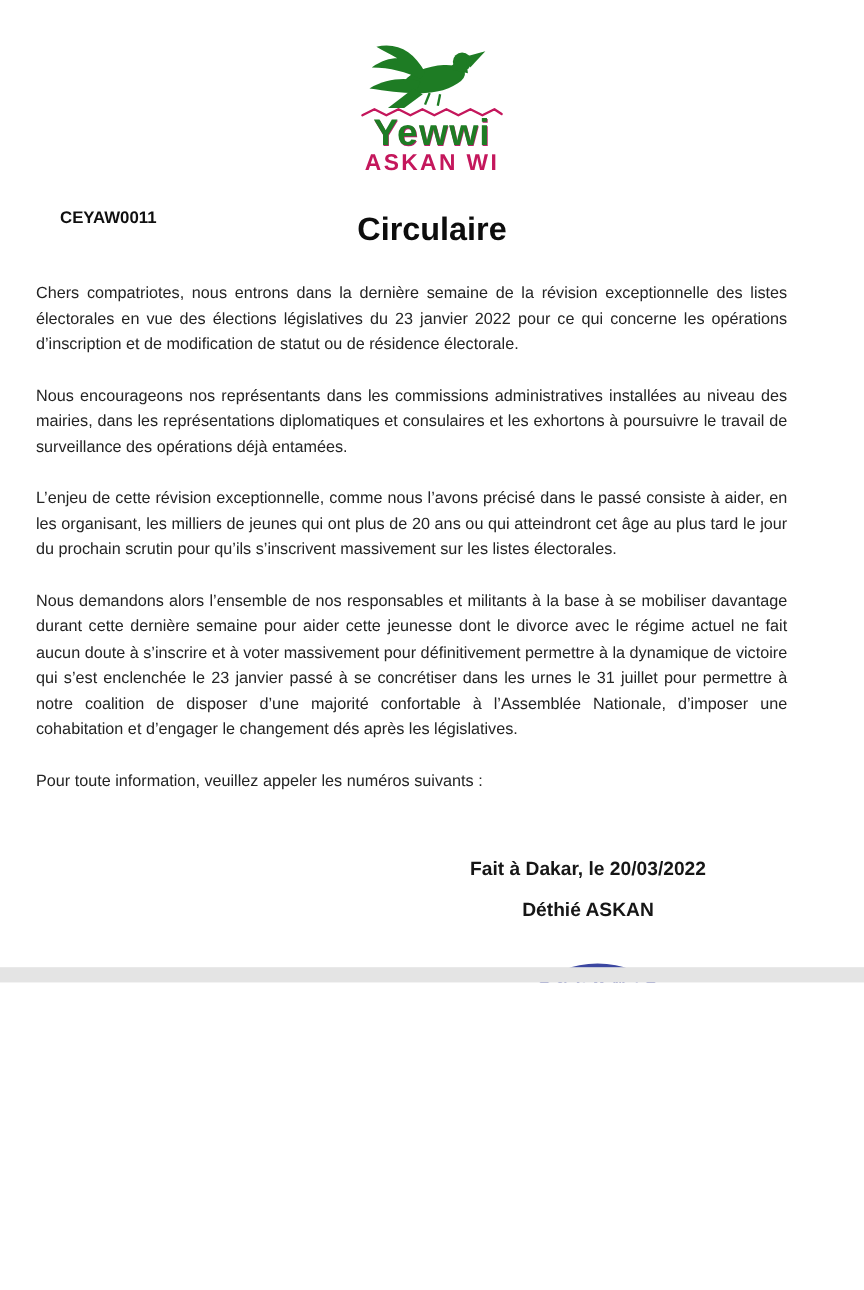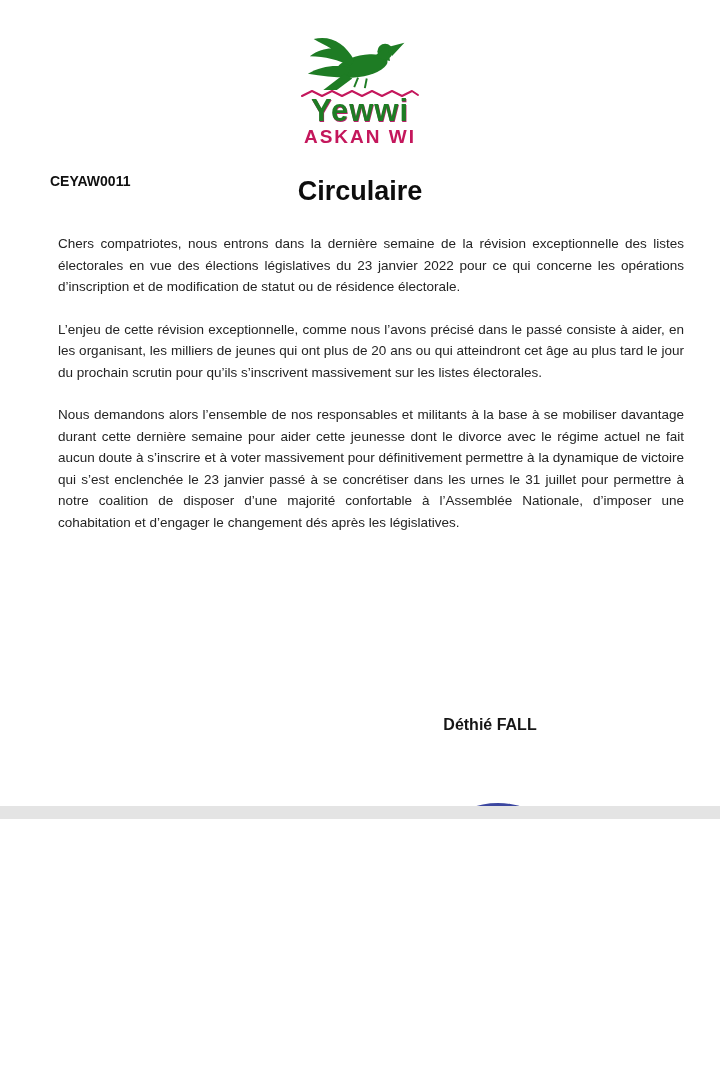--- a/index.html
+++ b/index.html
@@ -26,21 +26,21 @@
     font-size: 19px; font-weight: 800; letter-spacing: 2px;
     color: #c4175c; line-height: 22px;
   }
 
   
   .ref { position: absolute; top: 158px; left: 50px; font-size: 14px; font-weight: 700; color: #101010; margin-top: 15px; }
   .title { position: absolute; top: 176px; left: 0; right: 0; text-align: center;
            font-size: 27px; font-weight: 700; color: #0d0d0d; }
 
   
-  .body-text { position: absolute; top: 233px; left: 58px; width: 626px;
+  .body-text { position: absolute; top: 233px; left: 30px; width: 626px;
                font-size: 13.5px; line-height: 21.5px; color: #242424; }
   .para { text-align: justify; margin: 0 0 21px 0; }
   .contact { margin: 0; }
 
   
   .sig { position: absolute; top: 714px; left: 340px; width: 300px; text-align: center; }
   .sig-line { font-size: 16px; font-weight: 700; color: #161616; line-height: 21px; margin-bottom: 13px; }
 
   
   .stamp-wrap { position: absolute; top: 798px; left: 400px; width: 280px; height: 205px; }
@@ -81,27 +81,30 @@
     <div class="logo-subtitle">ASKAN WI</div>
   </div>
 
   <div class="ref">CEYAW0011</div>
 
   <div class="title">Circulaire</div>
 
   <div class="body-text">
     <div>
         <p class="para">Chers compatriotes, nous entrons dans la dernière semaine de la révision exceptionnelle des listes électorales en vue des élections législatives du 23 janvier 2022 pour ce qui concerne les opérations d’inscription et de modification de statut ou de résidence électorale.</p>
+        <p class="para">Nous encourageons nos représentants dans les commissions administratives installées au niveau des mairies, dans les représentations diplomatiques et consulaires et les exhortons à poursuivre le travail de surveillance des opérations déjà entamées.</p>
         <p class="para">L’enjeu de cette révision exceptionnelle, comme nous l’avons précisé dans le passé consiste à aider, en les organisant, les milliers de jeunes qui ont plus de 20 ans ou qui atteindront cet âge au plus tard le jour du prochain scrutin pour qu’ils s’inscrivent massivement sur les listes électorales.</p>
         <p class="para">Nous demandons alors l’ensemble de nos responsables et militants à la base à se mobiliser davantage durant cette dernière semaine pour aider cette jeunesse dont le divorce avec le régime actuel ne fait aucun doute à s’inscrire et à voter massivement pour définitivement permettre à la dynamique de victoire qui s’est enclenchée le 23 janvier passé à se concrétiser dans les urnes le 31 juillet pour permettre à notre coalition de disposer d’une majorité confortable à l’Assemblée Nationale, d’imposer une cohabitation et d’engager le changement dés après les législatives.</p>
       </div>
+    <p class="contact">Pour toute information, veuillez appeler les numéros suivants :</p>
   </div>
 
   <div class="sig">
-    <div class="sig-line">Déthié FALL</div>
+    <div class="sig-line">Fait à Dakar, le 20/03/2022</div>
+    <div class="sig-line">Déthié ASKAN</div>
   </div>
 
   <div class="stamp-wrap">
     <svg width="280" height="205" viewBox="0 0 280 205">
       <g opacity="0.92">
         <circle cx="98" cy="86" r="79" fill="none" stroke="#2c3899" stroke-width="4"></circle>
         <circle cx="98" cy="86" r="52" fill="none" stroke="#2c3899" stroke-width="3.5"></circle>
         <path id="ringPath" d="M 49 127 A 64 64 0 1 1 147 127" fill="none"></path>
         <text font-family="Liberation Sans, sans-serif" font-size="14" font-weight="bold" fill="#2c3899">
           <textPath href="#ringPath" startOffset="0" textLength="288" lengthAdjust="spacing">Coalition Yewwi Askan Wi</textPath>

